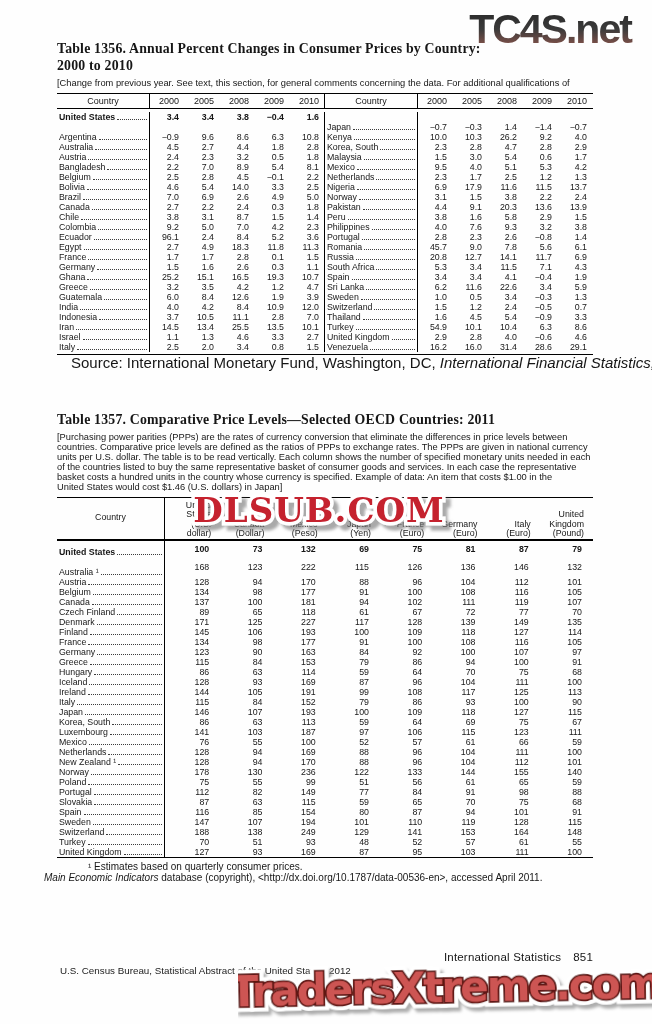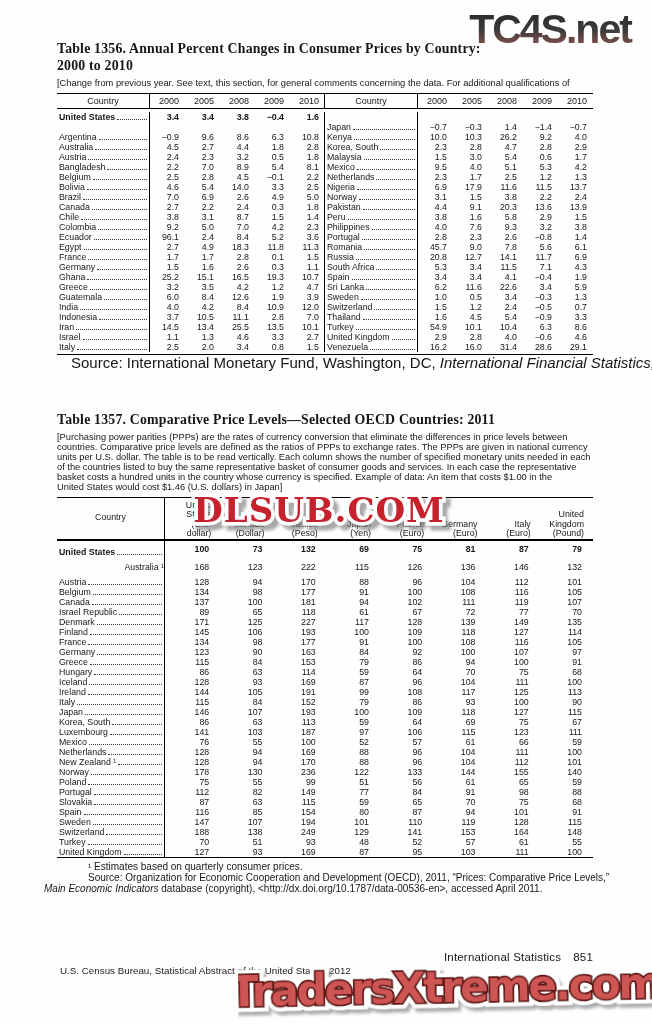--- a/index.html
+++ b/index.html
@@ -28,21 +28,21 @@
   .body56,.body57{border-bottom:1px solid #000;}
   .body56{padding-top:3px;padding-bottom:2px;}
   .v{text-align:right;padding-right:5px;}
   .g57 .v{padding-right:8px;}
   .cname{display:flex;align-items:flex-end;padding-left:2px;}
   .nm{white-space:nowrap;}
   .lead{flex:1;border-bottom:1px dotted #3c3c3c;margin:0 2px 2px 2px;}
   .bl{border-left:1px solid #000;}
   .b{font-weight:bold;}
   .usr{padding-top:3px;height:13px !important;}
-  .pt{padding-top:5px;height:15px !important;flex-direction:column;}
+  .pt{padding-top:5px;height:15px !important;}
   .src{font-size:15px;line-height:10.5px;margin:3px 0 0 0;text-indent:14px;white-space:nowrap;}
   .fnblock{font-size:10px;line-height:10.6px;margin:4px 0 12px -13px;width:560px;}
   .fnblock div{white-space:nowrap;}
   .ind{text-indent:44px;}
   
   .footer-right{position:absolute;top:951px;left:0;width:593px;text-align:right;
                 font-size:11.5px;letter-spacing:.2px;}
   .footer-right .pg{margin-left:12px;}
   .footer-left{position:absolute;top:965px;left:60px;font-size:9.8px;color:#222;}
   
@@ -614,21 +614,21 @@
       </div>
       <div class="cell v bl">137</div>
       <div class="cell v">100</div>
       <div class="cell v">181</div>
       <div class="cell v">94</div>
       <div class="cell v">102</div>
       <div class="cell v">111</div>
       <div class="cell v">119</div>
       <div class="cell v">107</div>
       <div class="cell cname">
-        <div class="nm">Israel Republic</div>
+        <div class="nm">Czech Finland</div>
         <div class="lead"></div>
       </div>
       <div class="cell v bl">89</div>
       <div class="cell v">65</div>
       <div class="cell v">118</div>
       <div class="cell v">61</div>
       <div class="cell v">67</div>
       <div class="cell v">72</div>
       <div class="cell v">77</div>
       <div class="cell v">70</div>
@@ -916,21 +916,20 @@
       <div class="cell v">93</div>
       <div class="cell v">169</div>
       <div class="cell v">87</div>
       <div class="cell v">95</div>
       <div class="cell v">103</div>
       <div class="cell v">111</div>
       <div class="cell v">100</div>
     </div>
   <div class="fnblock">
     <div class="ind">¹ Estimates based on quarterly consumer prices.</div>
-    <div class="ind">Source: Organization for Economic Cooperation and Development (OECD), 2011, “Prices: Comparative Price Levels,”</div>
     <div><i>Main Economic Indicators</i><span> database (copyright), &lt;http://dx.doi.org/10.1787/data-00536-en&gt;, accessed April 2011.</span></div>
   </div>
 </section>
 
 <svg class="wm-mid" width="278" height="44">
   <defs>
     <filter id="dsh" x="-20%" y="-20%" width="150%" height="160%">
       <feDropShadow dx="5" dy="5" stdDeviation="1.5" flood-color="#707070" flood-opacity="0.6"></feDropShadow>
     </filter>
   </defs>

